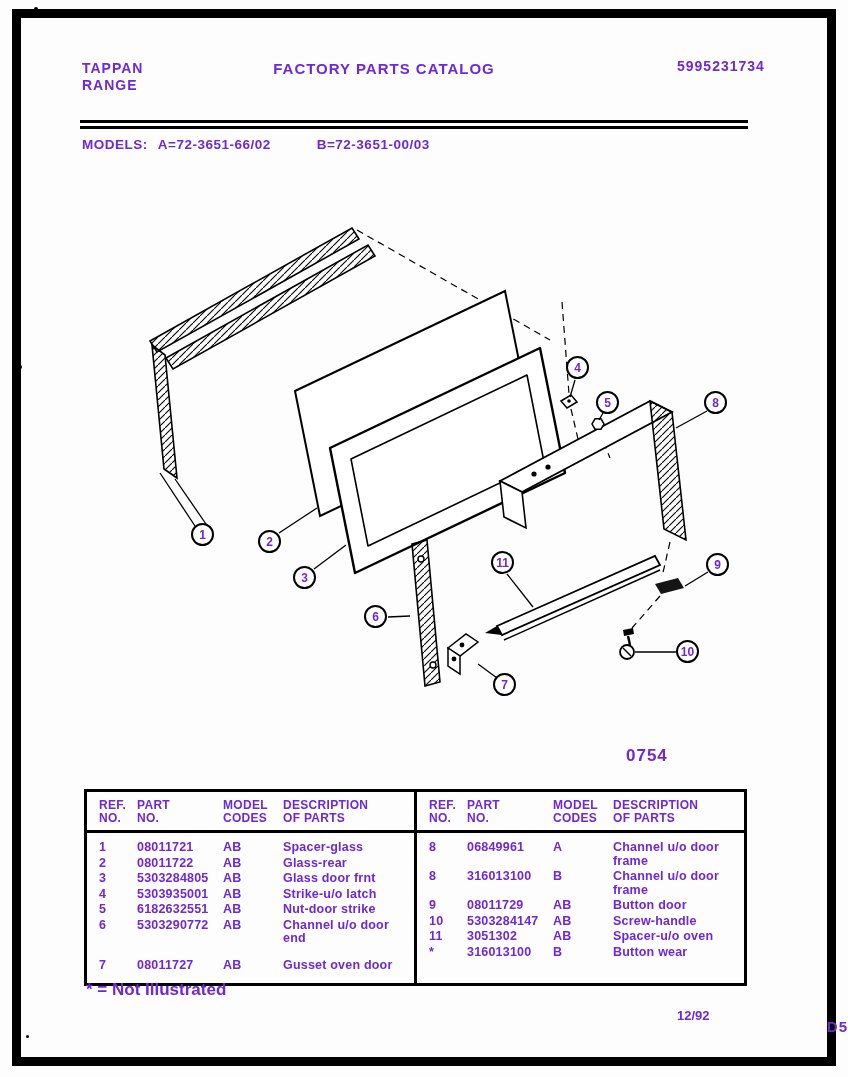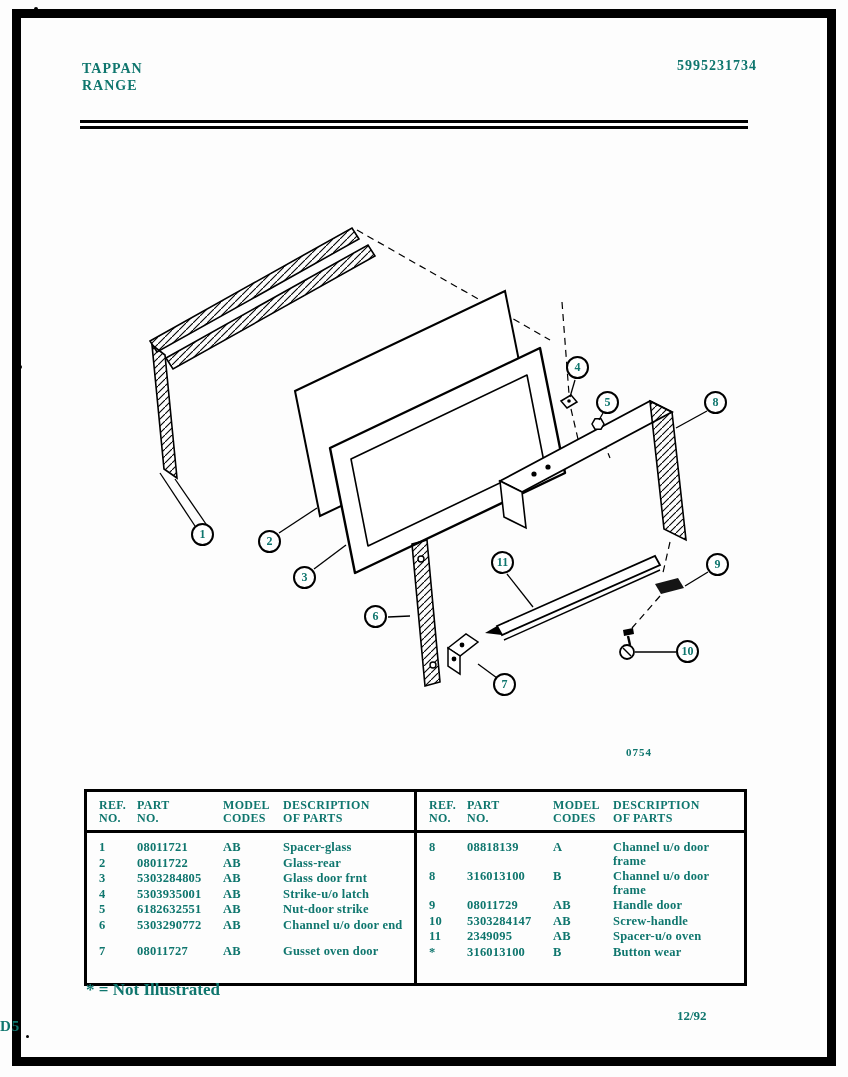--- a/index.html
+++ b/index.html
@@ -1,54 +1,54 @@
 <!DOCTYPE html>
 <html><head>
 <meta charset="utf-8">
 <style>
   * { box-sizing: border-box; margin: 0; padding: 0; }
   html,body { background:#ffffff; }
   .page {
     position: relative; width: 848px; height: 1077px; background:#fdfdfd;
-    font-family: Liberation Serif, serif; color:#0f766e; overflow:hidden;
+    font-family: Liberation Sans, sans-serif; color:#6d28d9; overflow:hidden;
   }
   .border-frame { position:absolute; left:12px; top:9px; width:824px; height:1057px; border:9px solid #000; }
 
   .brand { position:absolute; left:82px; top:60px; font-size:14px; font-weight:700; letter-spacing:1px; line-height:17px; }
   .title { position:absolute; left:84px; top:60px; width:600px; text-align:center; font-size:15px; font-weight:700; letter-spacing:1px; }
   .pubnum { position:absolute; left:650px; top:58px; font-size:14px; font-weight:700; letter-spacing:1px;margin-left:27px; }
 
   .rule-double { position:absolute; left:80px; top:120px; width:668px; height:9px; border-top:3px solid #000; border-bottom:3px solid #000; }
 
   .models { position:absolute; left:82px; top:137px; font-size:13.5px; font-weight:700; letter-spacing:0.5px; }
   .models .m-label { margin-right:10px; }
   .models .m-a { margin-right:46px; }
 
   .diagram { position:absolute; left:74px; top:190px; width:700px; height:590px; }
   .diagram svg { position:absolute; left:0; top:0; }
   .callout {
     position:absolute; width:23px; height:23px; border:2px solid #000; border-radius:50%;
     background:#fff; display:flex; align-items:center; justify-content:center;
     font-size:12px; font-weight:700; z-index:2;
   }
-  .fig-num { position:absolute; left:552px; top:556px; font-size:11px; font-weight:600; letter-spacing:1px; }
+  .fig-num { position:absolute; left:552px; top:556px; font-size:17px; font-weight:600; letter-spacing:1px; }
 
   .parts-table { position:absolute; left:84px; top:789px; width:663px; height:197px; border:3px solid #000; display:flex; background:#fdfdfd; }
   .pt-half { flex:1 1 0; display:flex; flex-direction:column; min-width:0; }
   .pt-divider { width:3px; background:#000; }
   .pt-grid { display:grid; grid-template-columns:38px 86px 60px auto; column-gap:0; padding-left:12px; padding-right:6px; }
   .pt-head { padding-top:7px; padding-bottom:5px; border-bottom:3px solid #000; }
   .pt-hcell { font-size:12px; font-weight:700; line-height:13px; white-space:pre-line; letter-spacing:0.3px; }
   .pt-body { padding-top:8px; }
   .pt-row { display:contents; }
   .pt-cell { font-size:12.5px; font-weight:700; line-height:13.5px; margin-bottom:2px; letter-spacing:0.2px; }
   .gap-top .pt-cell { margin-top:11px; }
 
   .foot-note { position:absolute; left:86px; top:980px; font-size:17px; font-weight:700; }
-  .foot-page { position:absolute; left:0; width:848px; top:1018px; text-align:left; font-size:15px; font-weight:700; letter-spacing:1px; }
+  .foot-page { position:absolute; left:0; width:848px; top:1018px; text-align:right; font-size:15px; font-weight:700; letter-spacing:1px; }
   .foot-date { position:absolute; left:677px; top:1008px; font-size:13px; font-weight:700; }
 
   .speck { position:absolute; background:#000; border-radius:50%; }
 </style>
 </head>
 <body>
 
 <div class="page">
   <div class="border-frame"></div>
 
@@ -56,24 +56,28 @@
   <div class="speck" style="left:120px;top:14px;width:3px;height:3px;"></div>
   <div class="speck" style="left:16px;top:160px;width:3px;height:3px;"></div>
   <div class="speck" style="left:18px;top:365px;width:4px;height:4px;"></div>
   <div class="speck" style="left:830px;top:320px;width:3px;height:3px;"></div>
   <div class="speck" style="left:26px;top:1035px;width:3px;height:3px;"></div>
 
   <div class="brand">
     <div>TAPPAN</div>
     <div>RANGE</div>
   </div>
+  <div class="title">FACTORY PARTS CATALOG</div>
   <div class="pubnum">5995231734</div>
 
   <div class="rule-double"></div>
 
+  <div class="models">
+    <span class="m-label">MODELS:</span><span class="m-a">A=72-3651-66/02</span><span>B=72-3651-00/03</span>
+  </div>
 
   <div class="diagram">
     <svg width="700" height="590" viewBox="0 0 700 590">
       <defs>
         <pattern id="hatch" width="7" height="7" patternUnits="userSpaceOnUse">
           <path d="M0,7 L7,0" stroke="#000" stroke-width="1.1"></path>
         </pattern>
       </defs>
 
       <g stroke="#000" stroke-width="1.2" stroke-dasharray="7,5" fill="none">
@@ -245,45 +249,45 @@
         <span class="pt-hcell">PART
 NO.</span>
         <span class="pt-hcell">MODEL
 CODES</span>
         <span class="pt-hcell">DESCRIPTION
 OF PARTS</span>
       </div>
       <div class="pt-body pt-grid">
         <div class="pt-row">
           <span class="pt-cell">8</span>
-          <span class="pt-cell">08818139</span>
+          <span class="pt-cell">06849961</span>
           <span class="pt-cell">A</span>
           <span class="pt-cell">Channel u/o door frame</span>
         </div>
         <div class="pt-row">
           <span class="pt-cell">8</span>
           <span class="pt-cell">316013100</span>
           <span class="pt-cell">B</span>
           <span class="pt-cell">Channel u/o door frame</span>
         </div>
         <div class="pt-row">
           <span class="pt-cell">9</span>
           <span class="pt-cell">08011729</span>
           <span class="pt-cell">AB</span>
-          <span class="pt-cell">Handle door</span>
+          <span class="pt-cell">Button door</span>
         </div>
         <div class="pt-row">
           <span class="pt-cell">10</span>
           <span class="pt-cell">5303284147</span>
           <span class="pt-cell">AB</span>
           <span class="pt-cell">Screw-handle</span>
         </div>
         <div class="pt-row">
           <span class="pt-cell">11</span>
-          <span class="pt-cell">2349095</span>
+          <span class="pt-cell">3051302</span>
           <span class="pt-cell">AB</span>
           <span class="pt-cell">Spacer-u/o oven</span>
         </div>
         <div class="pt-row">
           <span class="pt-cell">*</span>
           <span class="pt-cell">316013100</span>
           <span class="pt-cell">B</span>
           <span class="pt-cell">Button wear</span>
         </div>
       </div>

